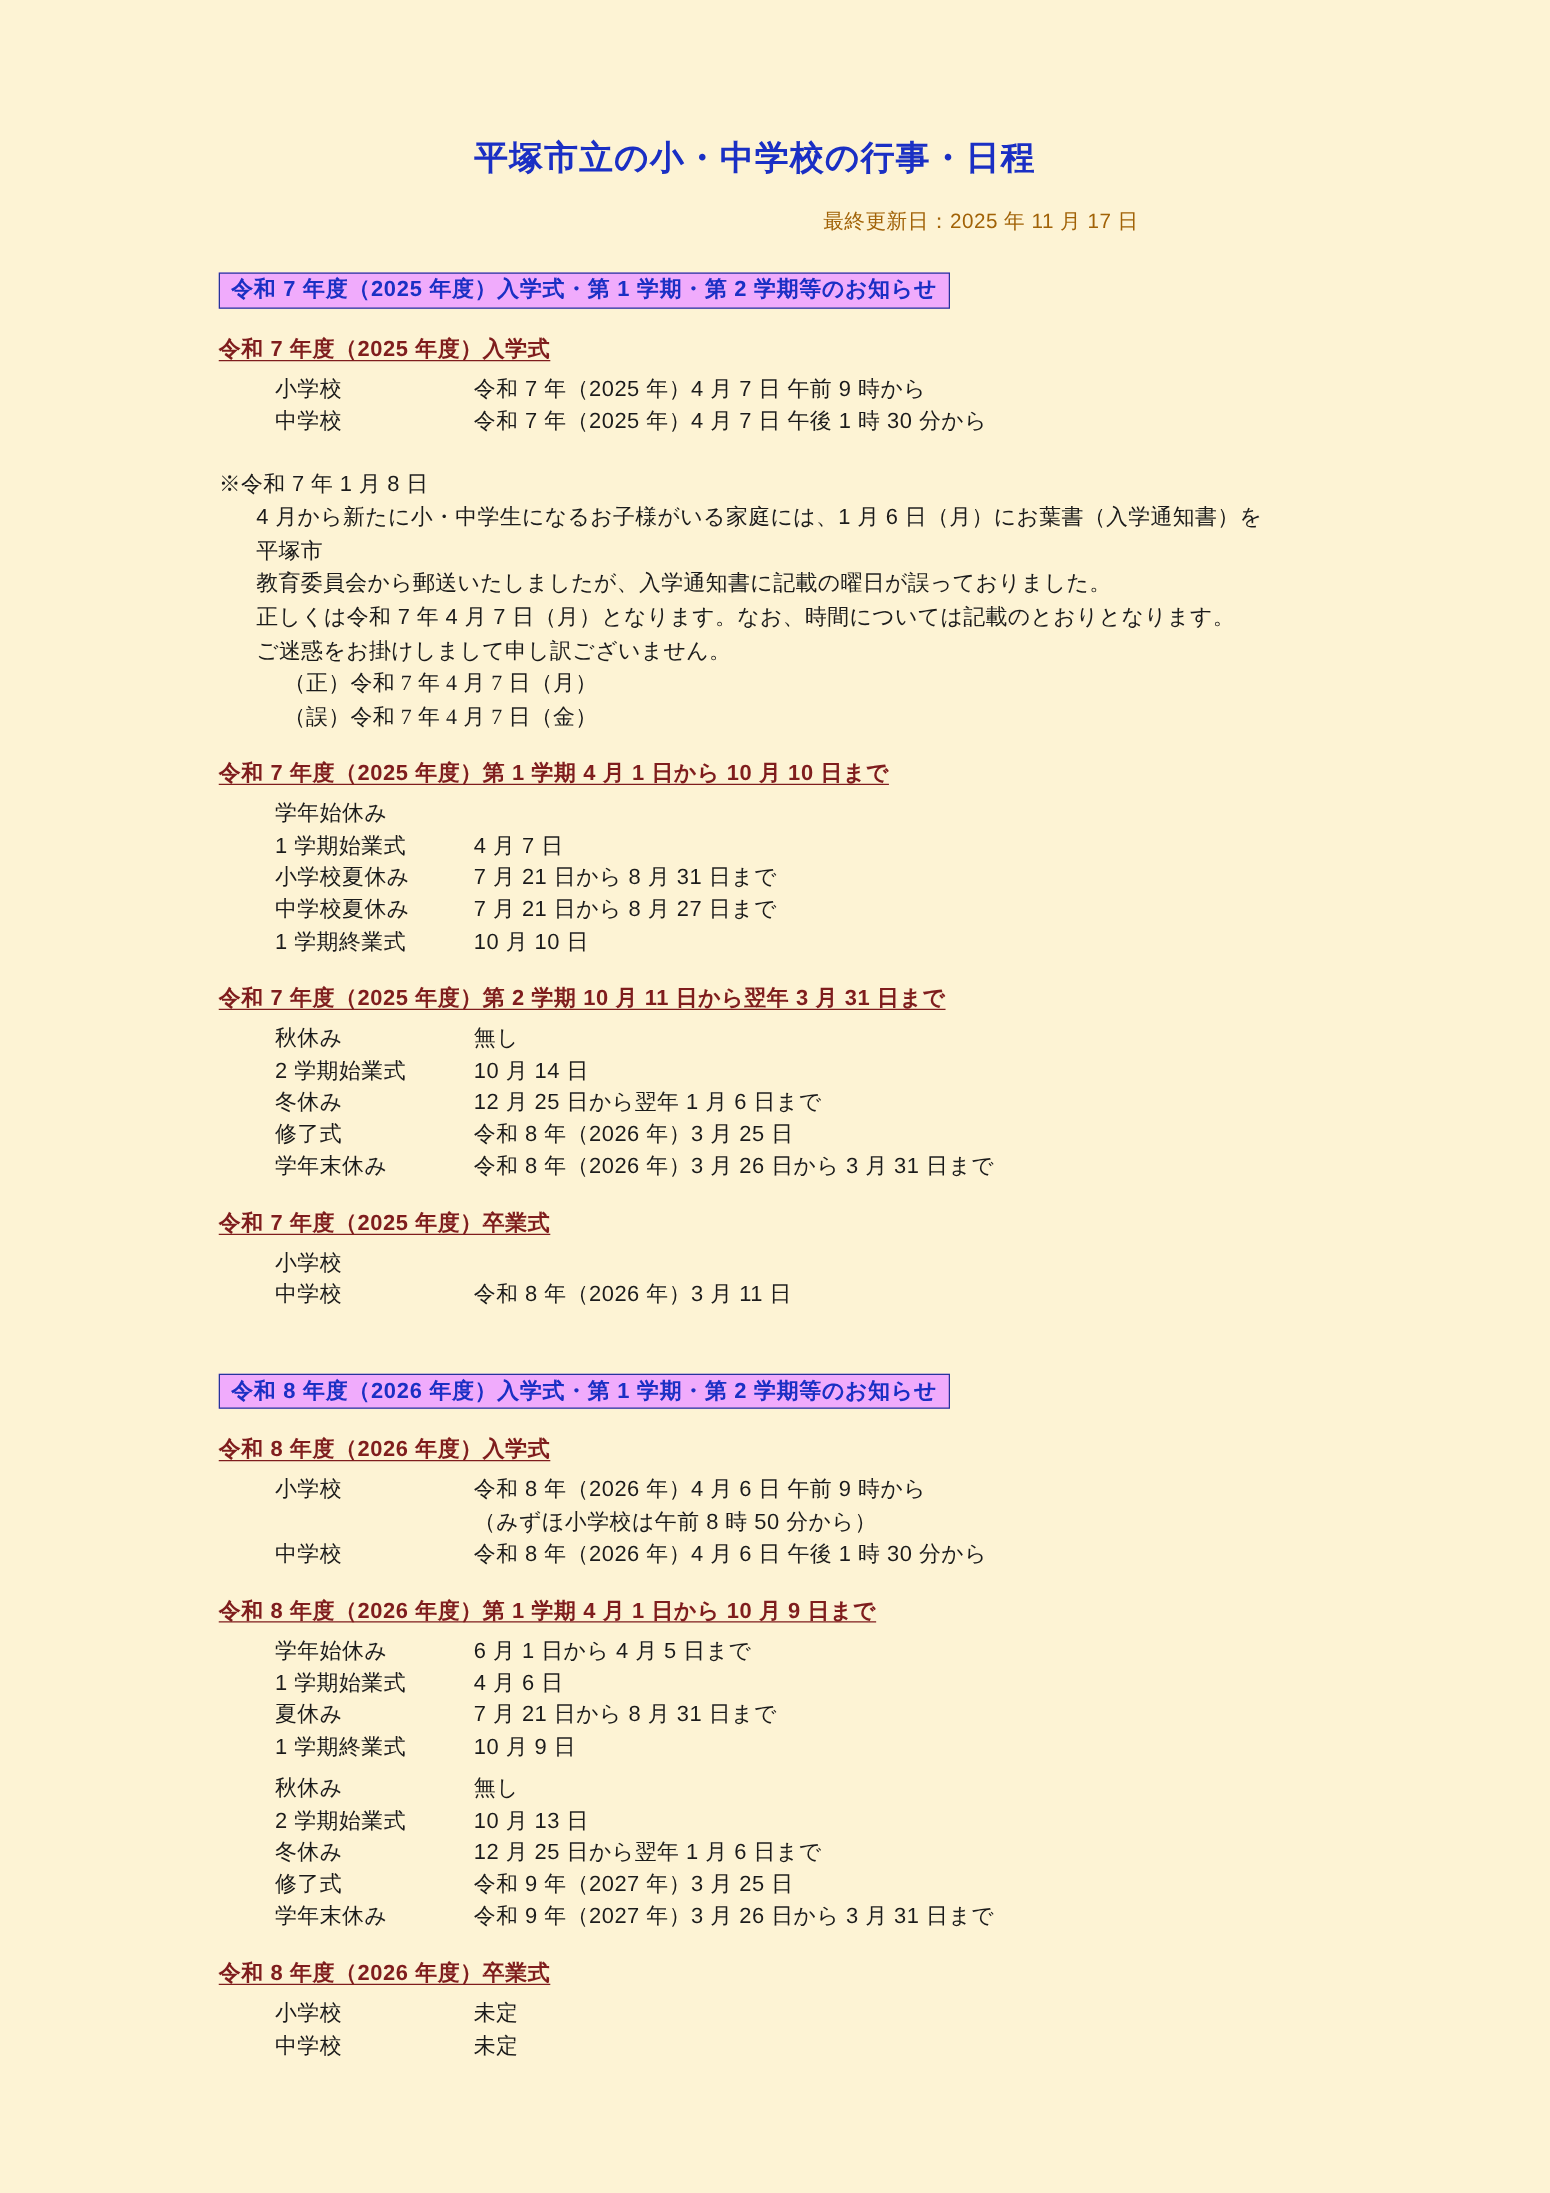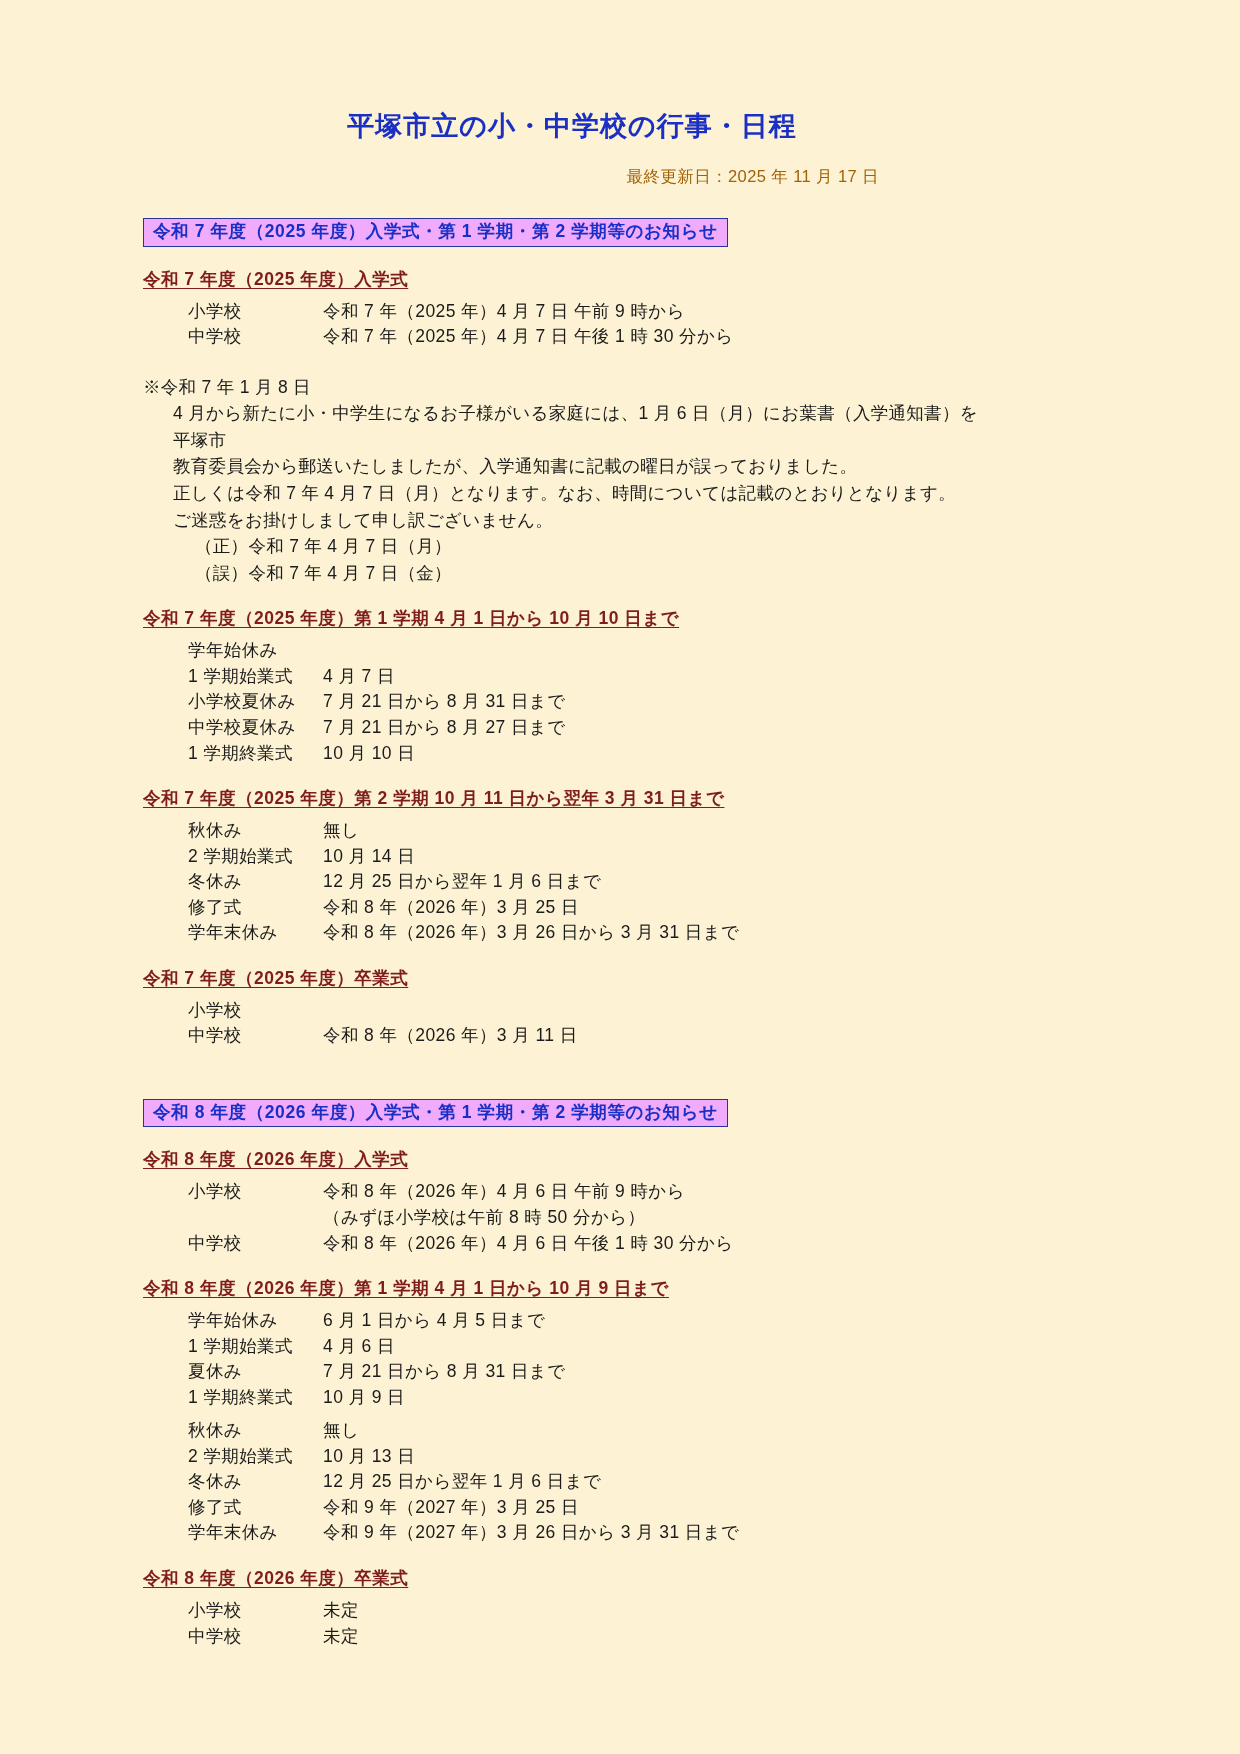--- a/index.html
+++ b/index.html
@@ -14,20 +14,21 @@
     color: #1b1b1b;
     position: relative;
     overflow: hidden;
   }
   .page {
     position: relative;
     width: 1144px;
     height: 1754px;
     box-sizing: border-box;
     padding: 0;
+    margin-left: 32px;
   }
   .doc-title {
     text-align: center;
     color: #1a2fc4;
     font-size: 27px;
     font-weight: bold;
     letter-spacing: 1px;
     margin: 0;
     padding-top: 108px;
   }
@@ -65,20 +66,21 @@
     display: inline-block;
   }
   .rows {
     margin-top: 8px;
   }
   .row {
     display: flex;
     font-size: 17.5px;
     line-height: 1.46;
     letter-spacing: 0.4px;
+    gap: 24px;
   }
   .row .label {
     width: 180px;
     padding-left: 45px;
     box-sizing: border-box;
     flex: 0 0 180px;
   }
   .row .value {
     flex: 1 1 auto;
   }
@@ -89,20 +91,21 @@
     letter-spacing: 0.3px;
   }
   .note-block .note-line {
     padding-left: 30px;
   }
   .note-block .note-line.first {
     padding-left: 0;
   }
   .note-block .note-line.sub {
     padding-left: 52px;
+    font-family: Liberation Serif, serif;
   }
   .gap-section { height: 20px; }
 </style>
 </head>
 <body>
 
 <div class="page">
 
   <h1 class="doc-title">平塚市立の小・中学校の行事・日程</h1>
 

